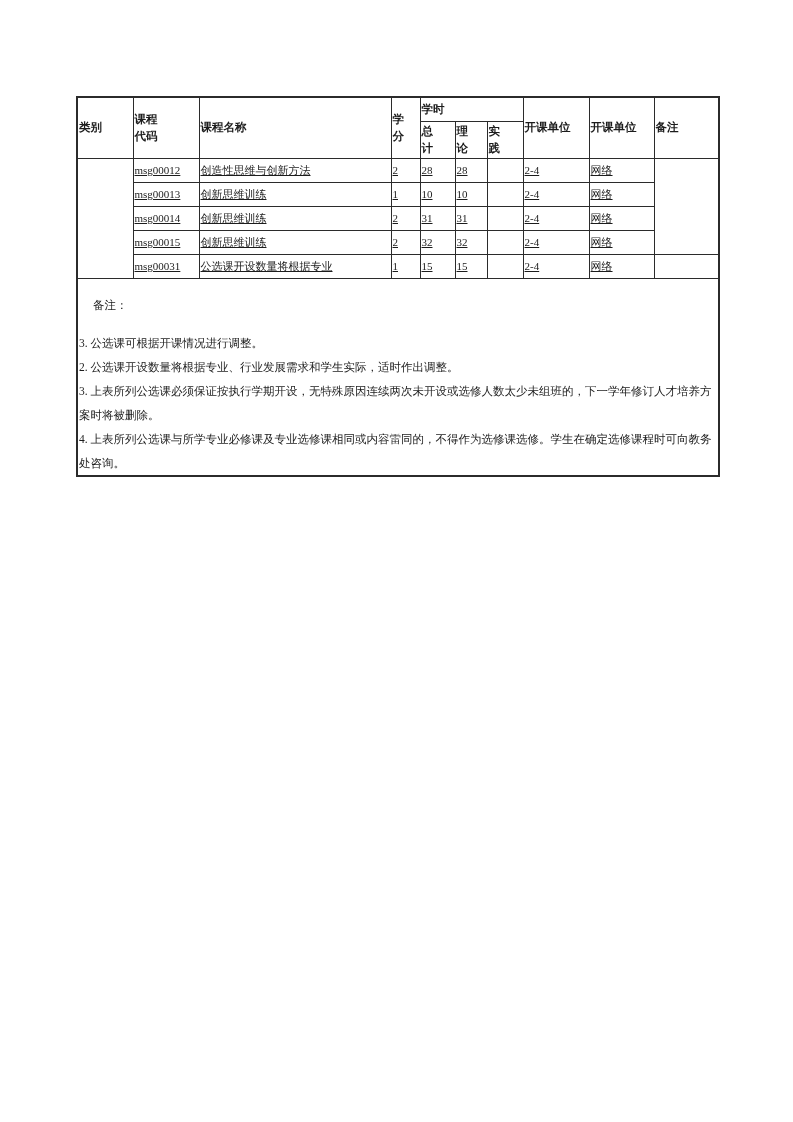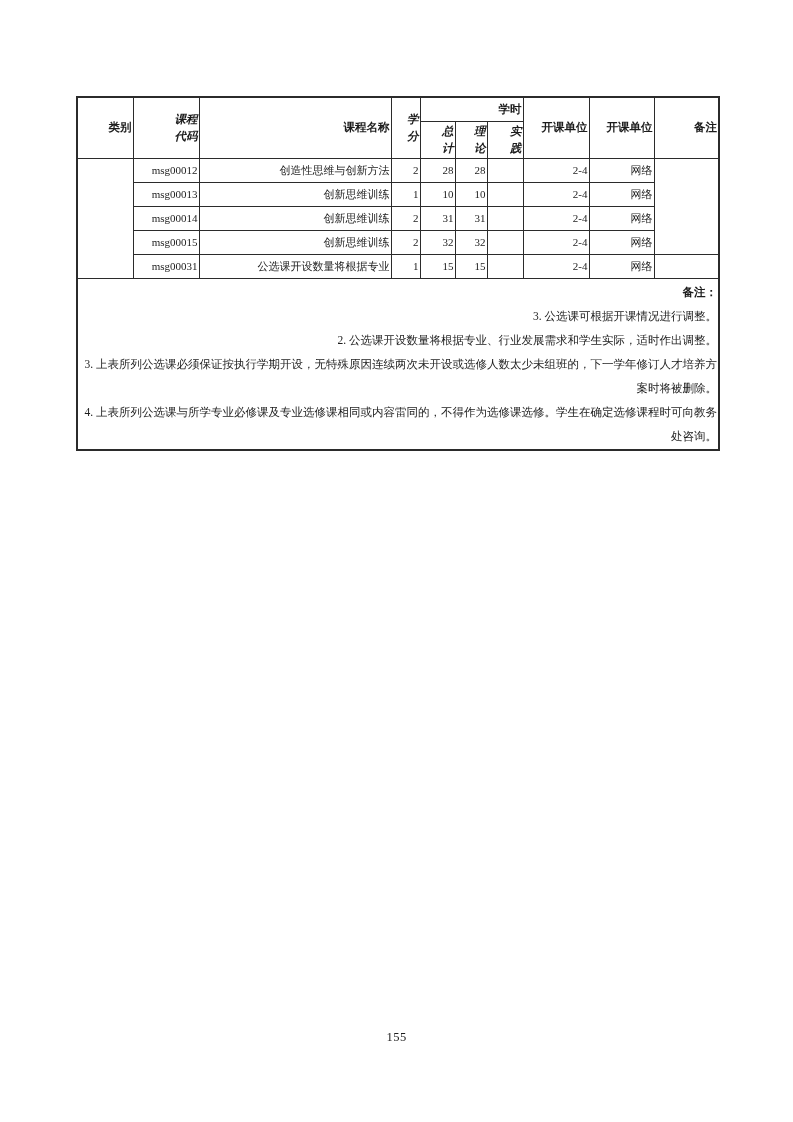--- a/index.html
+++ b/index.html
@@ -23,49 +23,48 @@
     top: 96px;
     width: 642px;
     border-collapse: collapse;
     table-layout: fixed;
     border: 2px solid #2b2b2b;
     font-size: 11px;
   }
   table.doc-table th,
   table.doc-table td {
     border: 1px solid #2b2b2b;
-    text-align: right;
+    text-align: left;
     vertical-align: middle;
     padding: 0 1px;
     overflow: hidden;
     font-weight: normal;
   }
   table.doc-table th {
     font-weight: bold;
     font-size: 11.5px;
   }
   th.two-line {
     white-space: pre-line;
     line-height: 1.45;
-    font-style: italic;
   }
   tr.hdr-row-1 { height: 24px; }
   tr.hdr-row-2 { height: 37px; }
-  tr.course-row { height: 24px; }
+  tr.course-row { height: 24px; text-decoration: underline; }
   td.notes-cell {
     text-align: left;
     vertical-align: top;
     padding: 5px 9px 7px 9px;
     font-size: 11.5px;
     line-height: 24px;
     height: 170px;
   }
   .notes-title {
-    font-weight: bold;
-    margin: 0;
+    font-weight: normal;
+    margin: 14px;
   }
   .note-item {
     margin: 0;
   }
   .page-number {
     position: absolute;
     left: 0;
     right: 0;
     top: 1030px;
     text-align: center;
@@ -172,15 +171,14 @@
           <p class="notes-title">备注：</p>
           <p class="note-item">3. 公选课可根据开课情况进行调整。</p>
           <p class="note-item">2. 公选课开设数量将根据专业、行业发展需求和学生实际，适时作出调整。</p>
           <p class="note-item">3. 上表所列公选课必须保证按执行学期开设，无特殊原因连续两次未开设或选修人数太少未组班的，下一学年修订人才培养方案时将被删除。</p>
           <p class="note-item">4. 上表所列公选课与所学专业必修课及专业选修课相同或内容雷同的，不得作为选修课选修。学生在确定选修课程时可向教务处咨询。</p>
         </td>
       </tr>
     </tbody>
   </table>
 
-  <div class="page-number">155</div>
 
 </div>
 
 </body></html>

